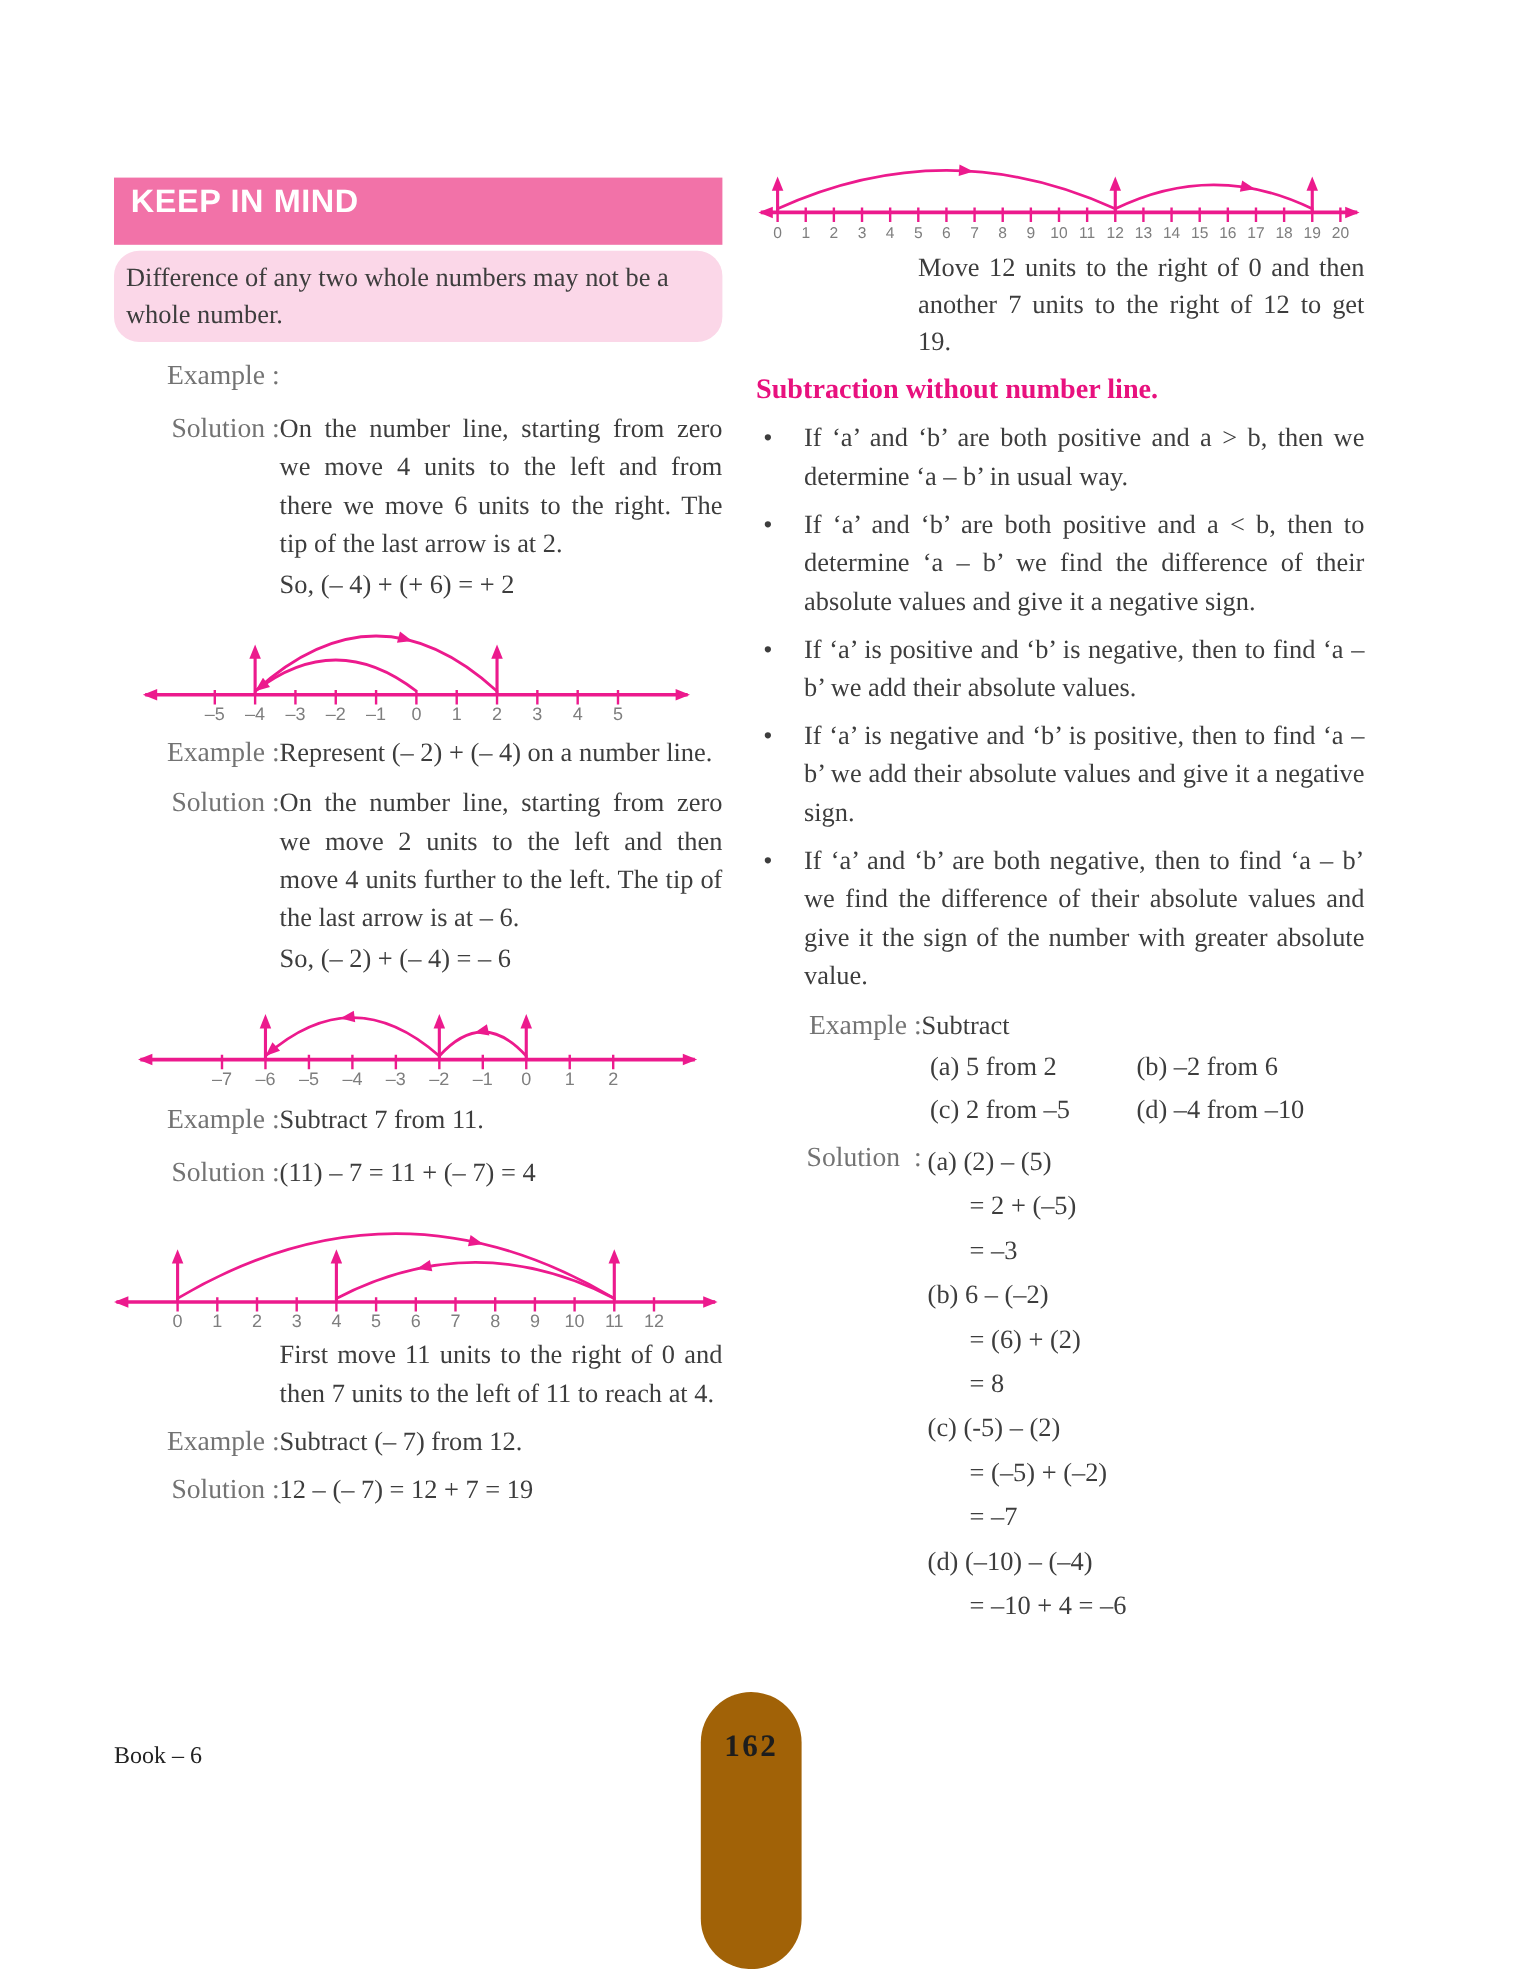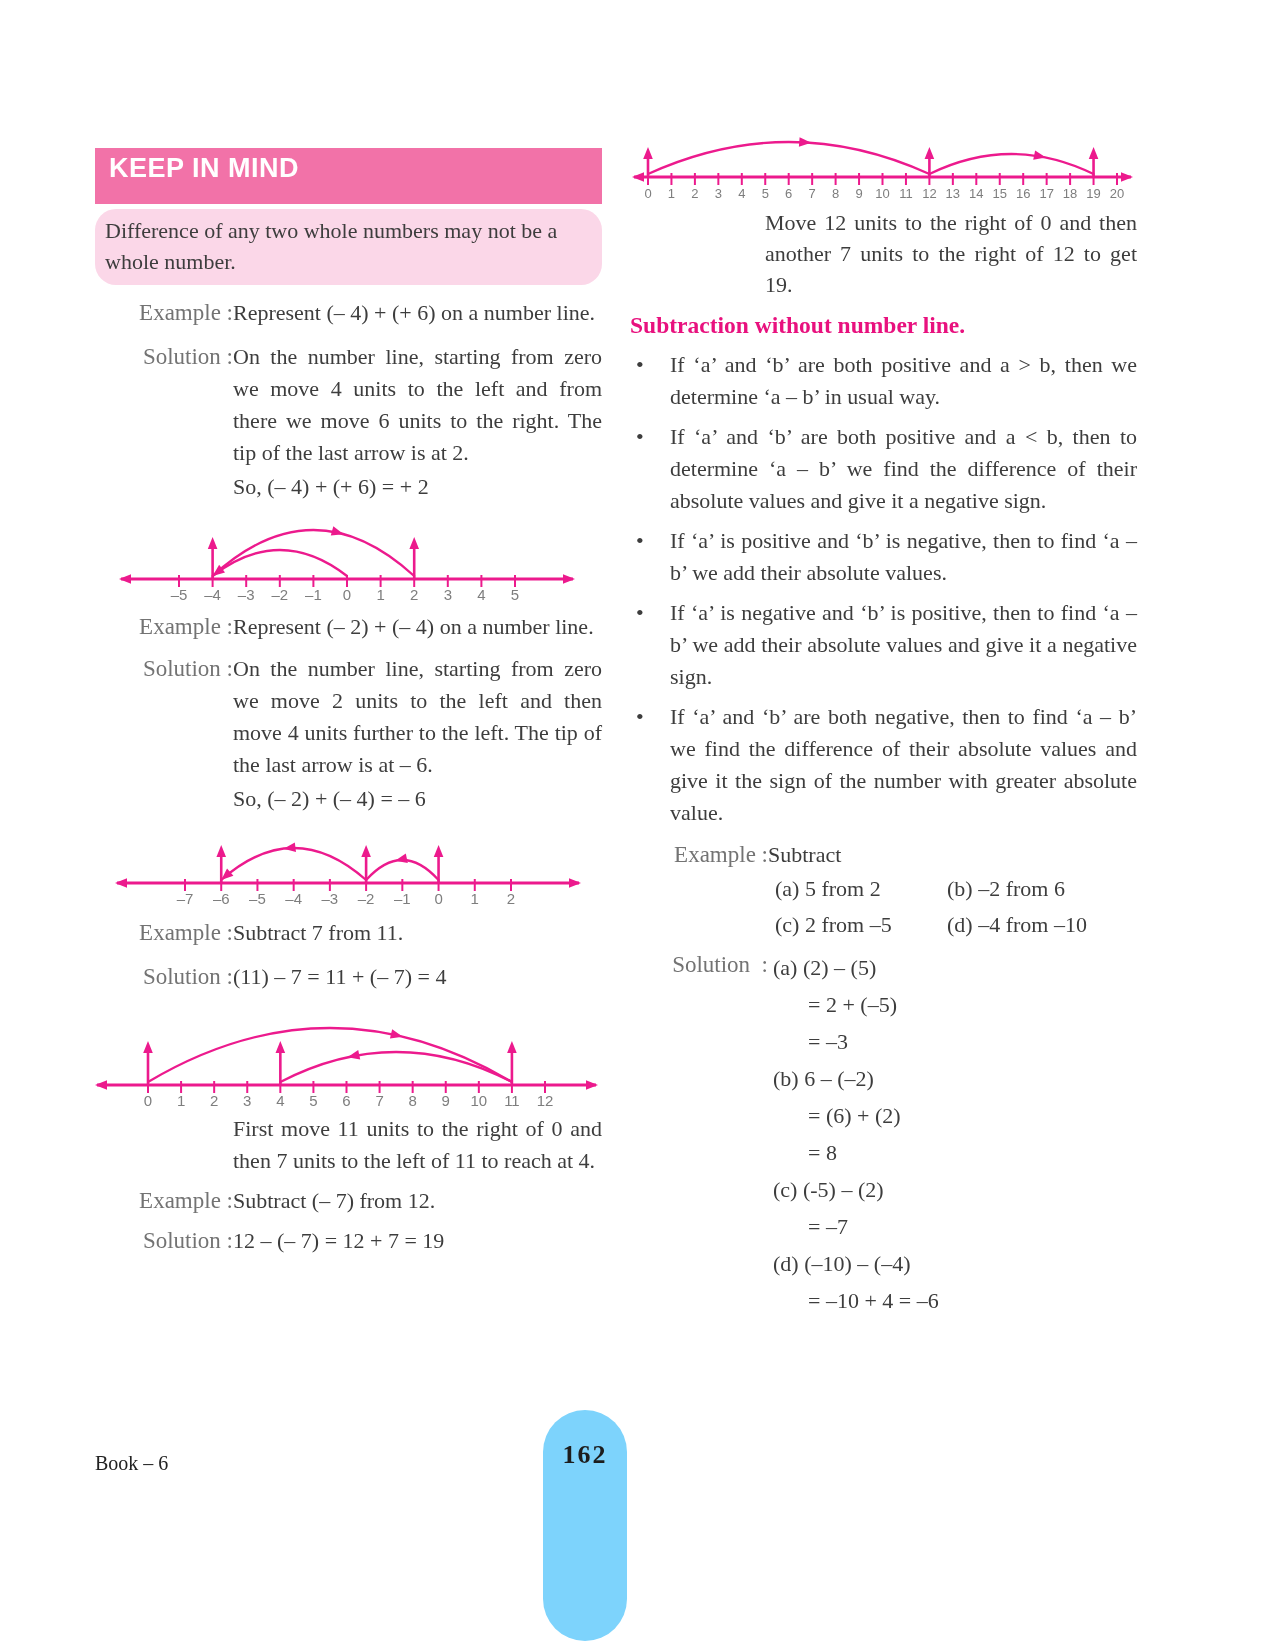--- a/index.html
+++ b/index.html
@@ -47,42 +47,41 @@
   .nl3{margin:16px 0 0 -2px;}
   .nl4{margin:0;}
 
   .mt12{margin-top:12px;}
   .mt10{margin-top:10px;}
   .mt8{margin-top:8px;}
   .mt6{margin-top:6px;}
 
   .book{position:absolute;left:95px;top:1452px;font-size:20px;color:#222;}
   .pill{
-    position:absolute;left:543px;top:1410px;width:84px;height:231px;
-    border-radius:42px;background:#7dd3fc;
+    position:absolute;left:584px;top:1410px;width:84px;height:231px;
+    border-radius:42px;background:#a16207;
   }
   .pill .num{
     text-align:center;margin-top:30px;font-size:26px;font-weight:bold;
     color:#1d1d1d;letter-spacing:2px;
   }
 </style>
 </head>
 <body>
 
 <div class="page">
 
   <section class="col col-left">
     <div class="kim-bar">
       <span>KEEP IN MIND</span>
     </div>
     <div class="kim-box">Difference of any two whole numbers may not be a whole number.</div>
 
     <div class="row mt12">
       <span class="lab">Example :</span>
-      <div class="body jst">Represent (– 4) + (+ 6) on a number line.</div>
     </div>
     <div class="row mt12">
       <span class="lab">Solution :</span>
       <div class="body jst">On the number line, starting from zero we move 4 units to the left and from there we move 6 units to the right. The tip of the last arrow is at 2.</div>
     </div>
     <div class="result">So, (– 4) + (+ 6) = + 2</div>
 
     <svg class="nl nl1" width="460" height="94">
         <line x1="4" y1="70" x2="456" y2="70" stroke="#ec1a8d" stroke-width="3"></line>
         <path d="M0,0 L-12,-4.8 L-12,4.8 Z" transform="translate(2,70) rotate(180)" fill="#ec1a8d"></path>
@@ -335,20 +334,21 @@
     <div class="row mt6">
       <span class="lab">Solution  :</span>
       <div class="body" id="steps">
           <div class="step step-0">(a) (2) – (5)</div>
           <div class="step step-1">= 2 + (–5)</div>
           <div class="step step-1">= –3</div>
           <div class="step step-0">(b) 6 – (–2)</div>
           <div class="step step-1">= (6) + (2)</div>
           <div class="step step-1">= 8</div>
           <div class="step step-0">(c) (-5) – (2)</div>
+          <div class="step step-1">= (–5) + (–2)</div>
           <div class="step step-1">= –7</div>
           <div class="step step-0">(d) (–10) – (–4)</div>
           <div class="step step-1">= –10 + 4   = –6</div>
         </div>
     </div>
   </section>
 
   <div class="book">Book – 6</div>
   <div class="pill">
     <div class="num">162</div>

